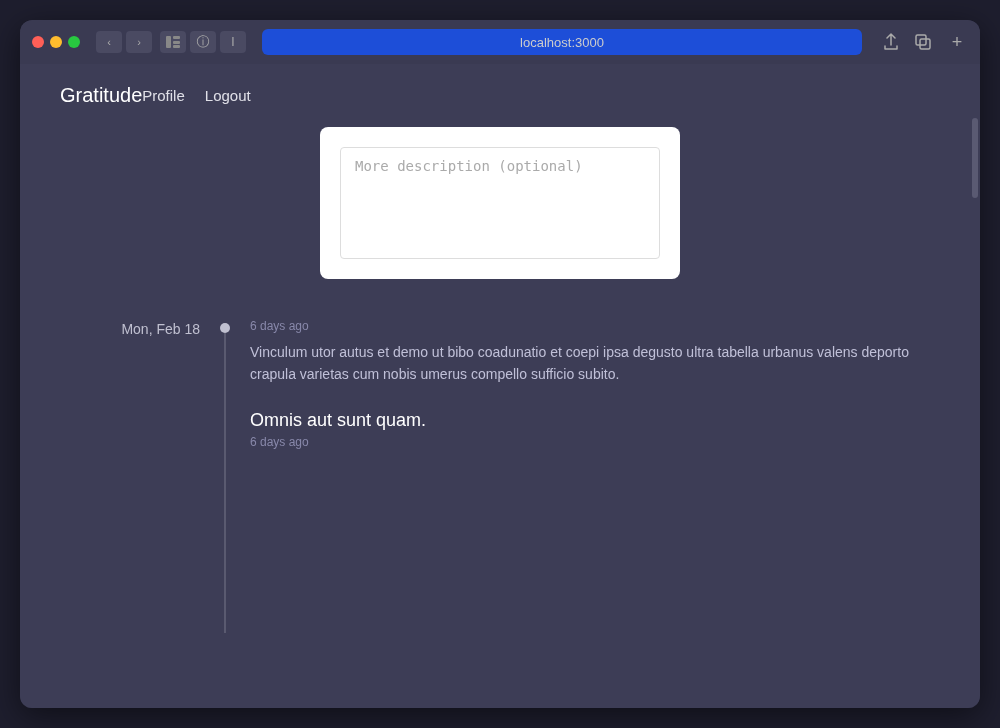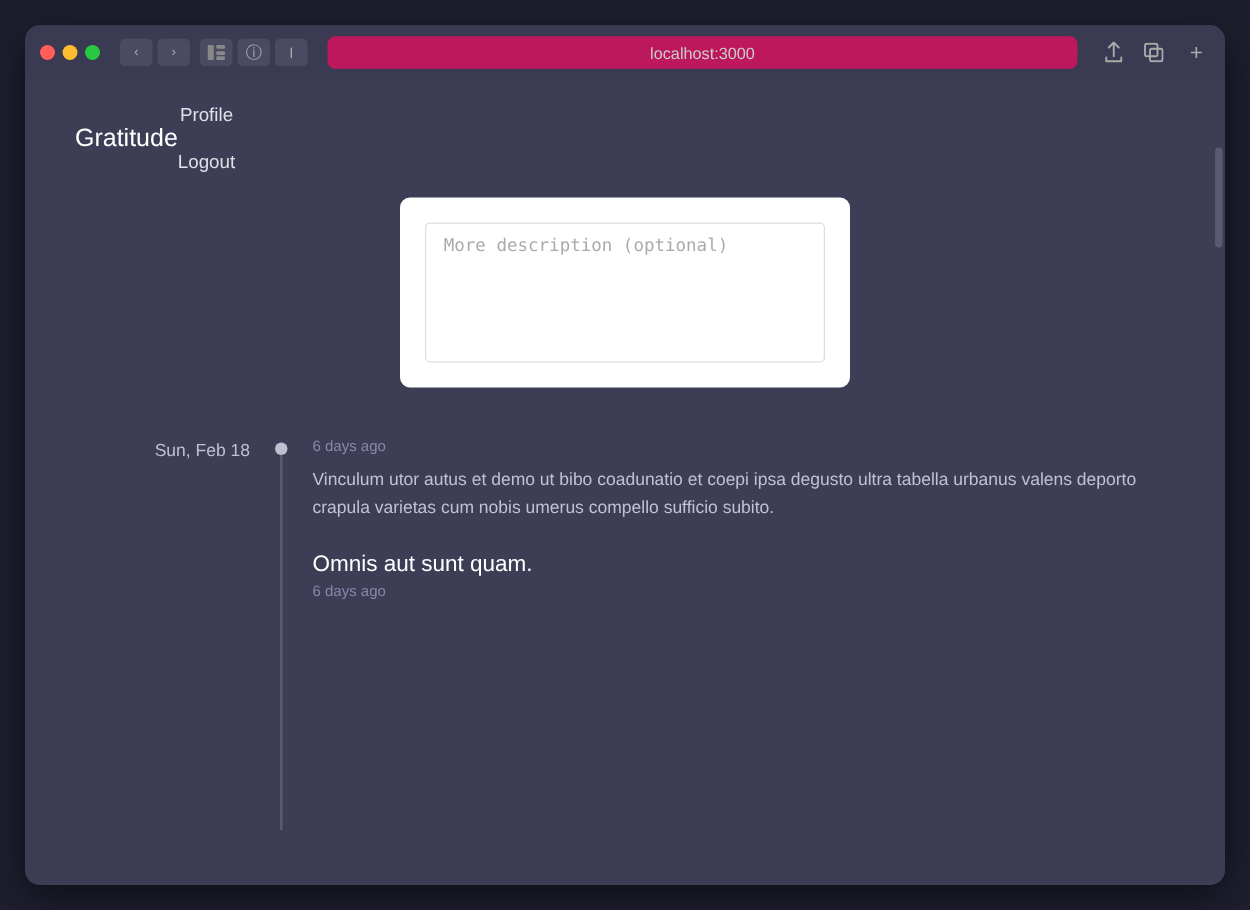--- a/index.html
+++ b/index.html
@@ -87,21 +87,21 @@
       align-items: center;
       justify-content: center;
       color: #aaa;
       font-size: 11px;
       cursor: pointer;
     }
 
     .url-bar {
       flex: 1;
       height: 26px;
-      background: #be185d;
+      background: #1d4ed8;
       border-radius: 6px;
       display: flex;
       align-items: center;
       justify-content: center;
       color: #ccc;
       font-size: 13px;
       margin: 0 8px;
     }
 
     .browser-action-btns {
@@ -168,21 +168,20 @@
     .app-logo {
       color: #ffffff;
       font-size: 20px;
       font-weight: 500;
     }
 
     .nav-links {
       display: flex;
       gap: 20px;
       align-items: center;
-      flex-direction: column;
     }
 
     .nav-link {
       color: #e0e0e8;
       font-size: 15px;
       cursor: pointer;
       text-decoration: none;
     }
 
     
@@ -370,21 +369,21 @@
         <a class="nav-link">Logout</a>
       </div>
     </div>
 
     <div class="form-card">
       <textarea class="form-textarea" placeholder="More description (optional)" style=""></textarea>
     </div>
 
     <div class="timeline">
       <div class="timeline-date-row">
-        <div class="timeline-date-label">Sun, Feb 18</div>
+        <div class="timeline-date-label">Mon, Feb 18</div>
         <div class="timeline-dot"></div>
         <div class="timeline-entries">
 
           <div class="entry">
             <div class="entry-time">6 days ago</div>
             <div class="entry-body">Vinculum utor autus et demo ut bibo coadunatio et coepi ipsa degusto ultra tabella urbanus valens deporto crapula varietas cum nobis umerus compello sufficio subito.</div>
           </div>
 
           <div class="entry">
             <div class="entry-title">Omnis aut sunt quam.</div>

